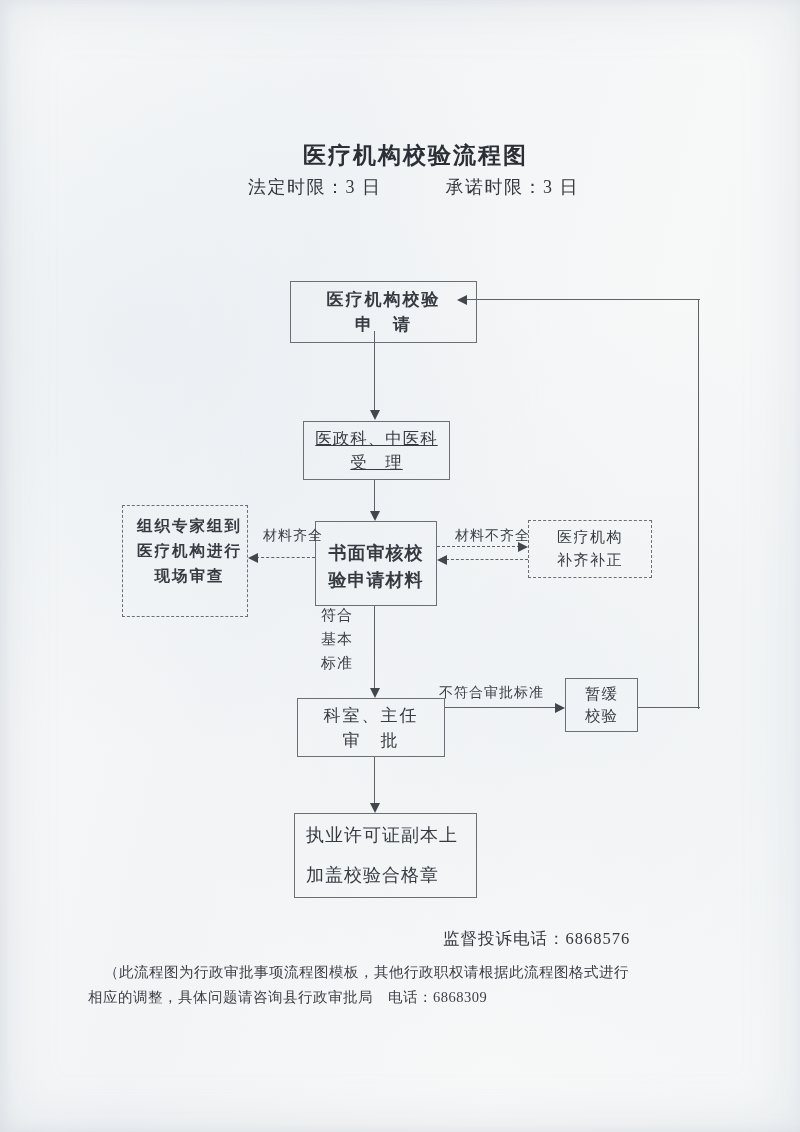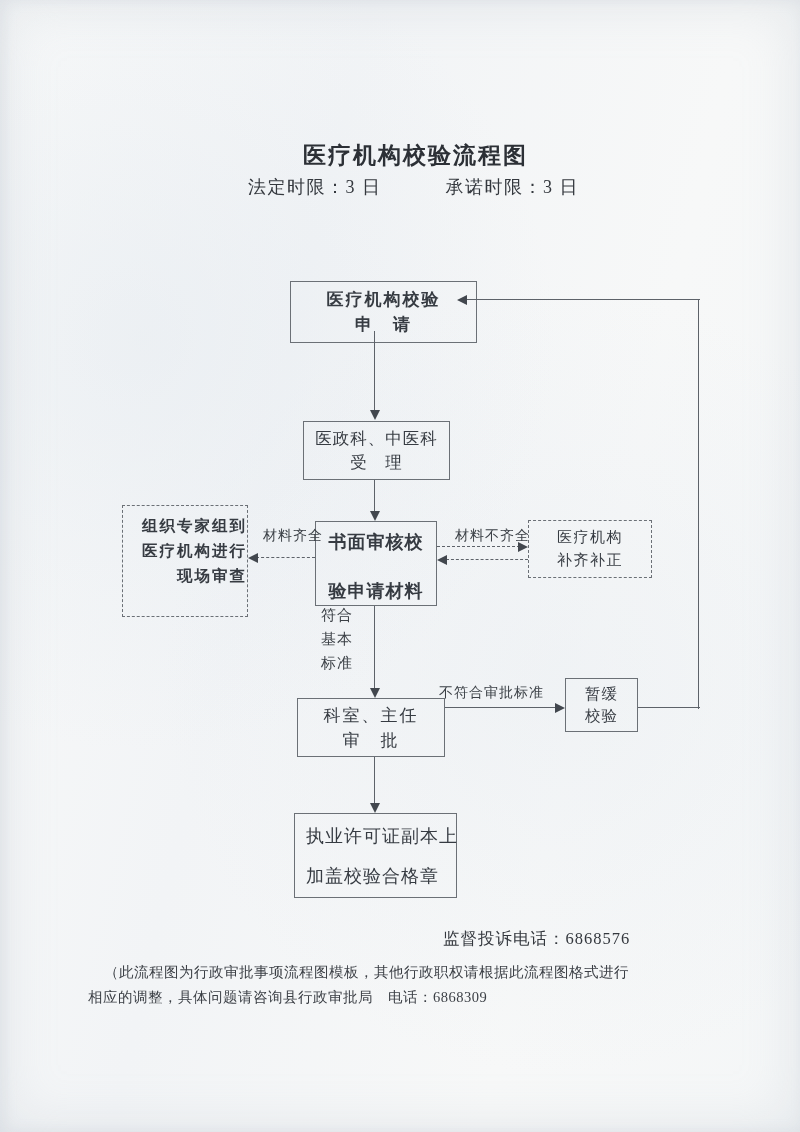--- a/index.html
+++ b/index.html
@@ -52,52 +52,52 @@
   <div class="abs subtitle" style="left:248px;top:175px;">
     <span>法定时限：3 日</span>
     <span style="margin-left:60px;">承诺时限：3 日</span>
   </div>
 
   <div class="box" style="left:290px;top:269px;width:187px;height:62px;font-size:17px;font-weight:700;letter-spacing:2px;line-height:25px;margin-top:12px;">
     <span>医疗机构校验</span>
     <span>申　请</span>
   </div>
 
-  <div class="box" style="left:303px;top:421px;width:147px;height:59px;font-size:16.5px;letter-spacing:1px;line-height:24px;">
+  <div class="box" style="left:303px;top:421px;width:147px;height:59px;font-size:16.5px;letter-spacing:1px;line-height:24px;text-decoration:underline;">
     <span>医政科、中医科</span>
     <span>受　理</span>
   </div>
 
-  <div class="box" style="left:315px;top:521px;width:122px;height:85px;font-size:18px;font-weight:700;letter-spacing:1px;line-height:27px;justify-content:space-between;padding-top:7px;">
+  <div class="box" style="left:315px;top:521px;width:122px;height:85px;font-size:18px;font-weight:700;letter-spacing:1px;line-height:27px;justify-content:center;padding-top:7px;">
     <span>书面审核校</span>
     <span>验申请材料</span>
   </div>
 
-  <div class="box dashed" style="left:122px;top:505px;width:126px;height:112px;font-size:15.5px;font-weight:700;letter-spacing:2px;line-height:25px;justify-content:flex-start;align-items:flex-end;padding:7px 0 0 9px;text-align:left;">
+  <div class="box dashed" style="left:122px;top:505px;width:126px;height:112px;font-size:15.5px;font-weight:700;letter-spacing:2px;line-height:25px;justify-content:flex-start;align-items:center;padding:7px 0 0 9px;text-align:left;">
     <span>组织专家组到</span>
     <span>医疗机构进行</span>
     <span>现场审查</span>
   </div>
 
   <div class="box dashed" style="left:528px;top:520px;width:124px;height:58px;font-size:15px;letter-spacing:1.5px;line-height:23px;">
     <span>医疗机构</span>
     <span>补齐补正</span>
   </div>
 
   <div class="box" style="left:297px;top:698px;width:148px;height:59px;font-size:17px;letter-spacing:2px;line-height:25px;">
     <span>科室、主任</span>
     <span>审　批</span>
   </div>
 
   <div class="box" style="left:565px;top:678px;width:73px;height:54px;font-size:15.5px;letter-spacing:1px;line-height:22px;">
     <span>暂缓</span>
     <span>校验</span>
   </div>
 
-  <div class="box" style="left:294px;top:813px;width:163px;height:85px;font-size:18px;letter-spacing:1px;line-height:24px;align-items:flex-start;text-align:left;padding-left:11px;gap:16px;">
+  <div class="box" style="left:294px;top:813px;width:183px;height:85px;font-size:18px;letter-spacing:1px;line-height:24px;align-items:flex-start;text-align:left;padding-left:11px;gap:16px;font-family:Liberation Mono, monospace;">
     <span>执业许可证副本上</span>
     <span>加盖校验合格章</span>
   </div>
 
   <div class="vline" style="left:374px;top:331px;height:80px;"></div>
   <div class="ah ah-down" style="left:370px;top:410px;"></div>
 
   <div class="vline" style="left:374px;top:480px;height:33px;"></div>
   <div class="ah ah-down" style="left:370px;top:511px;"></div>
 

